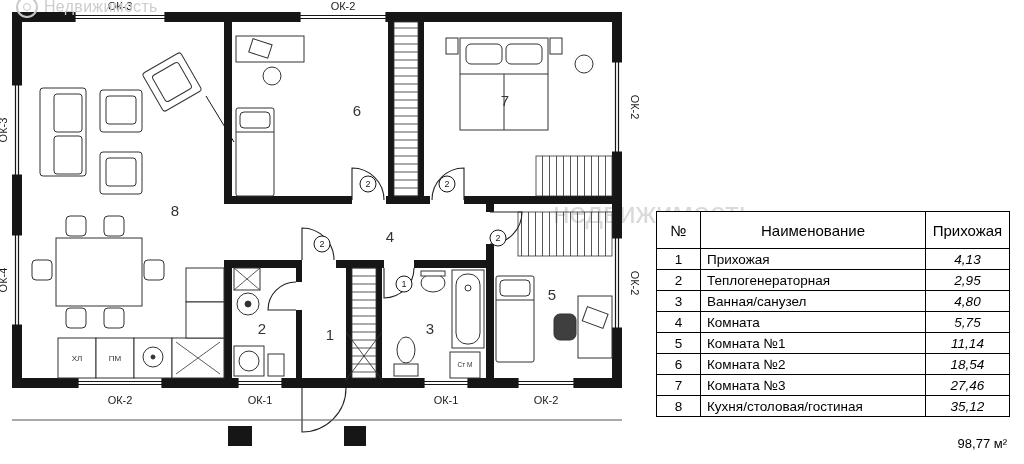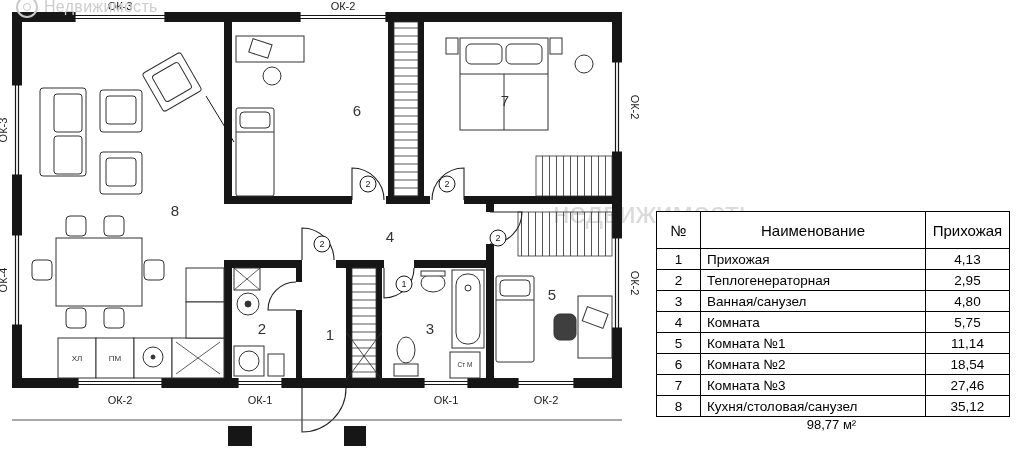--- a/index.html
+++ b/index.html
@@ -26,22 +26,22 @@
   .appl-xs  { font-size:6.5px; fill:#333; }
 
   
   .table-block { position:absolute; left:656px; top:211px; width:355px; z-index:2; }
   table.rooms { border-collapse:collapse; width:353px; table-layout:fixed; background:#fff; }
   table.rooms th, table.rooms td { border:1px solid #000; color:#000; }
   table.rooms th { height:34px; font-size:15px; font-weight:normal; text-align:center; background:#fff; }
   table.rooms td { height:20px; font-size:13.5px; padding:0 6px; background:#fff; }
   td.c-num  { text-align:center; padding:0; }
   td.c-name { text-align:left; }
-  td.c-area { text-align:center; padding:0; }
-  .total-line { text-align:center; font-size:13px; margin-top:0; padding-right:4px; color:#000; }
+  td.c-area { text-align:center; padding:0;font-style:italic; }
+  .total-line { text-align:right; font-size:13px; margin-top:19px; padding-right:4px; color:#000; }
 </style>
 </head>
 <body>
 
 <div class="stage">
 
   <div class="wm-big">недвижимость</div>
 
   <svg class="plan" width="650" height="464" viewBox="0 0 650 464">
     <defs>
@@ -303,21 +303,21 @@
           <td class="c-name">Комната №2</td>
           <td class="c-area">18,54</td>
         </tr>
         <tr>
           <td class="c-num">7</td>
           <td class="c-name">Комната №3</td>
           <td class="c-area">27,46</td>
         </tr>
         <tr>
           <td class="c-num">8</td>
-          <td class="c-name">Кухня/столовая/санузел</td>
+          <td class="c-name">Кухня/столовая/гостиная</td>
           <td class="c-area">35,12</td>
         </tr>
       </tbody>
     </table>
     <div class="total-line">98,77 м²</div>
   </div>
 
 </div>
 
 </body></html>

